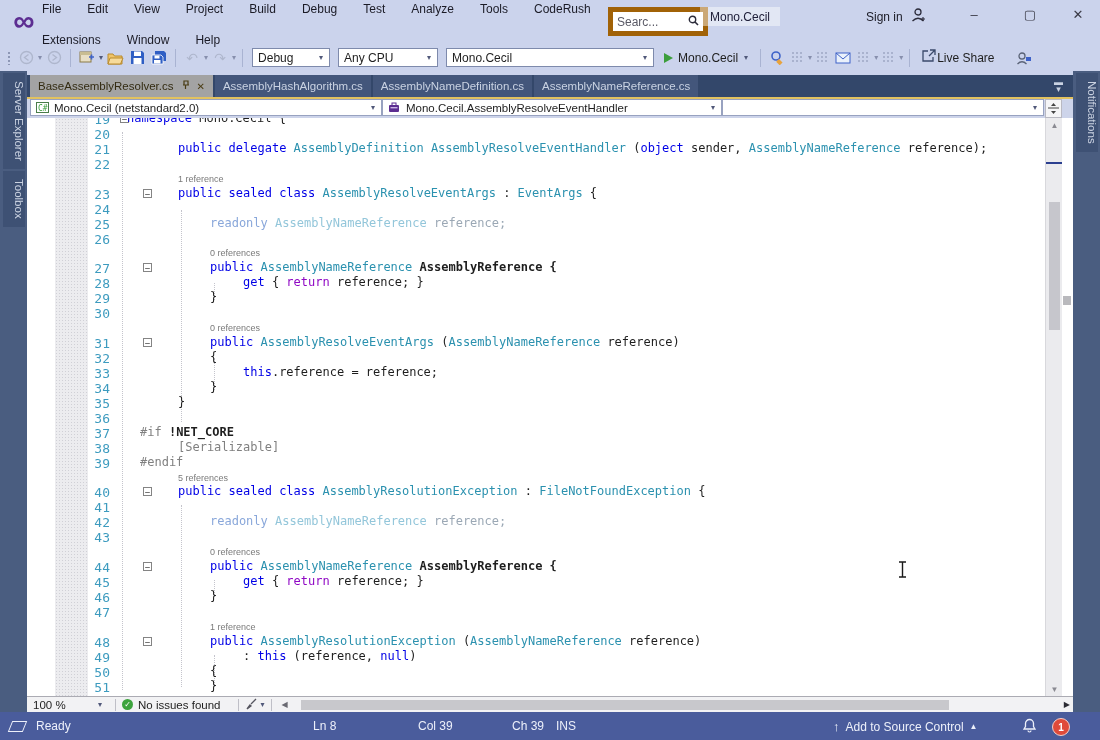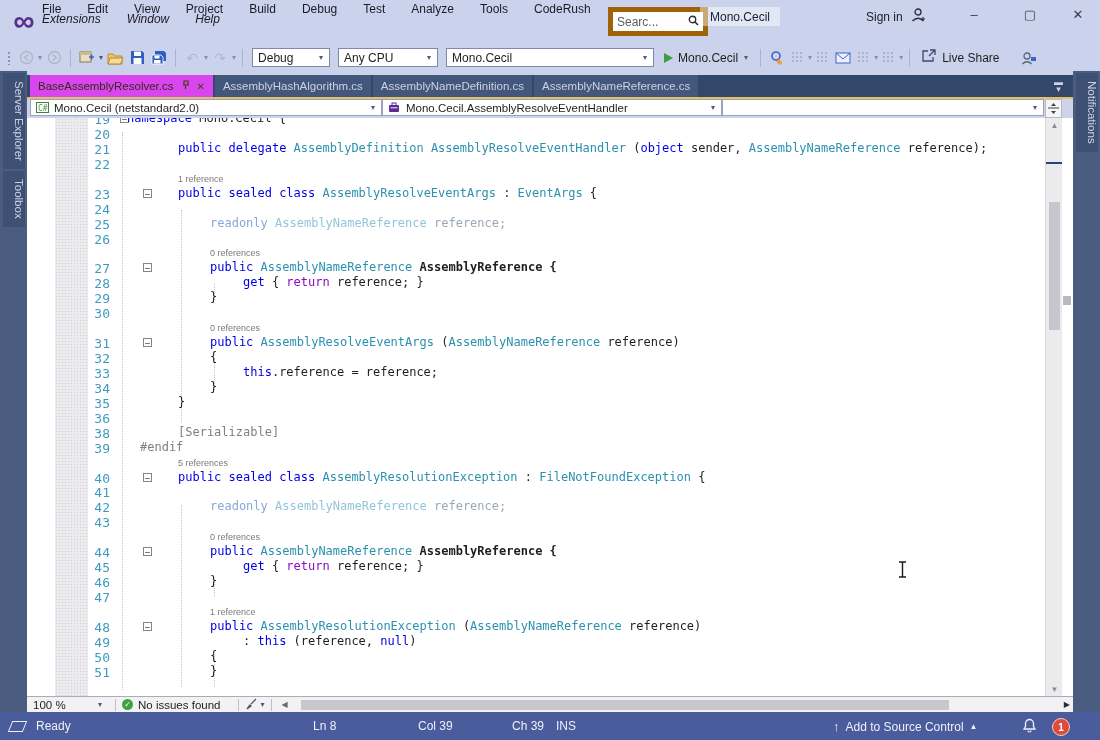--- a/index.html
+++ b/index.html
@@ -5,52 +5,52 @@
   html,body{margin:0;padding:0;background:#888;}
   #app{position:relative;width:1100px;height:740px;background:#CBD3EC;overflow:hidden;
        font-family:"Liberation Sans",sans-serif;font-size:12px;color:#1E1E1E;-webkit-font-smoothing:antialiased;}
   .abs{position:absolute;}
 
   
   #titlebar{left:0;top:0;width:1100px;height:44px;}
   #vs-logo{left:8px;top:6px;width:32px;height:32px;color:#5C2D91;font-size:30px;font-weight:bold;line-height:30px;text-align:center;}
   .menu-row{position:absolute;left:40px;display:flex;gap:22px;}
   #menu-row1{top:1px;}
-  #menu-row2{top:11px;font-style:italic;}
+  #menu-row2{top:32px;}
   .menu-item{padding:1px 2px;color:#1b1b26;cursor:default;}
   #search-box{left:608px;top:7px;width:82px;height:19px;background:#fff;border:5px solid #a16207;display:flex;align-items:center;padding:0 4px;color:#5a5a66;}
   #search-box .mag{margin-left:auto;}
   #app-title{left:700px;top:7px;height:19px;padding:0 10px;background:rgba(255,255,255,.45);display:flex;align-items:center;color:#20203a;}
   #sign-in{left:866px;top:8px;display:flex;align-items:center;gap:8px;color:#1b1b26;}
   .win-btn{top:0;width:44px;height:28px;display:flex;align-items:center;justify-content:center;color:#3A3A46;font-size:13px;}
   #btn-min{left:952px;} #btn-max{left:1008px;} #btn-close{left:1056px;}
 
   
   #toolbar{left:0;top:44px;width:1100px;height:27px;display:flex;align-items:center;padding-left:4px;box-sizing:border-box;}
   .tb-sep{width:1px;height:18px;background:#A9B3D2;margin:0 5px;}
   .tb-ico{width:18px;height:18px;display:flex;align-items:center;justify-content:center;margin:0 2px;}
   .caret{font-size:8px;color:#51597a;margin:0 1px;}
   .ghost{opacity:.55;}
   .combo{height:19px;background:#fff;border:1px solid #7E8AAC;display:flex;align-items:center;padding:0 5px;margin:0 4px;box-sizing:border-box;}
   .combo .caret{margin-left:auto;}
   #combo-config{width:78px;} #combo-platform{width:100px;} #combo-project{width:208px;}
   #run-btn{display:flex;align-items:center;gap:5px;margin:0 6px;}
   .play{width:0;height:0;border-left:9px solid #3C9E3C;border-top:5px solid transparent;border-bottom:5px solid transparent;}
   .dotgrid{width:13px;height:13px;background-image:radial-gradient(#8d97b5 1px,transparent 1px);background-size:4px 4px;margin:0 3px;}
-  #live-share{display:flex;align-items:center;gap:5px;margin:0 6px;}
+  #live-share{display:flex;align-items:center;margin:0 6px;}
 
   
   .side{top:71px;width:27px;height:641px;background:#4A5D80;}
   #side-left{left:0;} #side-right{left:1073px;top:71px;width:27px;}
   .side-tab{writing-mode:vertical-rl;color:#CBD3E2;background:#3E5174;padding:8px 0;width:22px;text-align:center;margin:2px auto;font-size:11.5px;}
 
   
   #tabstrip{left:27px;top:75px;width:1046px;height:22px;background:#33476A;display:flex;align-items:flex-end;}
   .doc-tab{height:22px;display:flex;align-items:center;padding:0 8px;margin-right:2px;font-size:11.5px;white-space:nowrap;}
-  .doc-tab.active{background:#d946ef;color:#332B12;margin-left:3px;}
+  .doc-tab.active{background:#a3a3a3;color:#332B12;margin-left:3px;}
   .doc-tab.inactive{background:#43567B;color:#CAD3E3;}
   .tab-ctl{margin-left:7px;font-size:10px;color:#4a3c14;}
   #tab-overflow{position:absolute;right:10px;top:4px;color:#C9D2E2;font-size:9px;line-height:7px;text-align:center;}
   #accent-line{left:27px;top:97px;width:1046px;height:2px;background:#E2C25F;}
 
   
   #navbar{left:27px;top:99px;width:1046px;height:19px;background:#CDD4EA;display:flex;}
   .nav-combo{background:#fff;border:1px solid #98A2C0;height:17px;display:flex;align-items:center;padding:0 5px;box-sizing:border-box;font-size:11.5px;}
   .nav-combo .caret{margin-left:auto;}
   #nav-project{width:352px;margin-left:3px;}
@@ -339,20 +339,21 @@
         <div class="code-row"><span class="ln">28</span><span class="code" style="left: 216px;"><span class="kw">get </span><span class="id">{ </span><span class="ctl">return </span><span class="id">reference; }</span></span></div>
         <div class="code-row"><span class="ln">29</span><span class="code" style="left: 183px;"><span class="id">}</span></span></div>
         <div class="code-row"><span class="ln">30</span><span class="code" style="left: 100px;"></span></div>
         <div class="code-row"><span class="lens" style="left: 183px;">0 references</span></div>
         <div class="code-row"><span class="ln">31</span><span class="fold" style="left: 116px;"></span><span class="code" style="left: 183px;"><span class="kw">public </span><span class="ty">AssemblyResolveEventArgs </span><span class="id">(</span><span class="ty">AssemblyNameReference </span><span class="id">reference)</span></span></div>
         <div class="code-row"><span class="ln">32</span><span class="code" style="left: 183px;"><span class="id">{</span></span></div>
         <div class="code-row"><span class="ln">33</span><span class="code" style="left: 216px;"><span class="kw">this</span><span class="id">.reference = reference;</span></span></div>
         <div class="code-row"><span class="ln">34</span><span class="code" style="left: 183px;"><span class="id">}</span></span></div>
         <div class="code-row"><span class="ln">35</span><span class="code" style="left: 151px;"><span class="id">}</span></span></div>
         <div class="code-row"><span class="ln">36</span><span class="code" style="left: 100px;"></span></div>
+        <div class="code-row"><span class="ln">37</span><span class="code" style="left: 113px;"><span class="pp">#if </span><span class="idb">!NET_CORE</span></span></div>
         <div class="code-row"><span class="ln">38</span><span class="code" style="left: 151px;"><span class="pp">[Serializable]</span></span></div>
         <div class="code-row"><span class="ln">39</span><span class="code" style="left: 113px;"><span class="pp">#endif</span></span></div>
         <div class="code-row"><span class="lens" style="left: 151px;">5 references</span></div>
         <div class="code-row"><span class="ln">40</span><span class="fold" style="left: 116px;"></span><span class="code" style="left: 151px;"><span class="kw">public sealed class </span><span class="ty">AssemblyResolutionException </span><span class="id">: </span><span class="ty">FileNotFoundException </span><span class="id">{</span></span></div>
         <div class="code-row"><span class="ln">41</span><span class="code" style="left: 100px;"></span></div>
         <div class="code-row"><span class="ln">42</span><span class="code" style="left: 183px;"><span class="kwf">readonly </span><span class="tyf">AssemblyNameReference </span><span class="idf">reference;</span></span></div>
         <div class="code-row"><span class="ln">43</span><span class="code" style="left: 100px;"></span></div>
         <div class="code-row"><span class="lens" style="left: 183px;">0 references</span></div>
         <div class="code-row"><span class="ln">44</span><span class="fold" style="left: 116px;"></span><span class="code" style="left: 183px;"><span class="kw">public </span><span class="ty">AssemblyNameReference </span><span class="idb">AssemblyReference {</span></span></div>
         <div class="code-row"><span class="ln">45</span><span class="code" style="left: 216px;"><span class="kw">get </span><span class="id">{ </span><span class="ctl">return </span><span class="id">reference; }</span></span></div>

